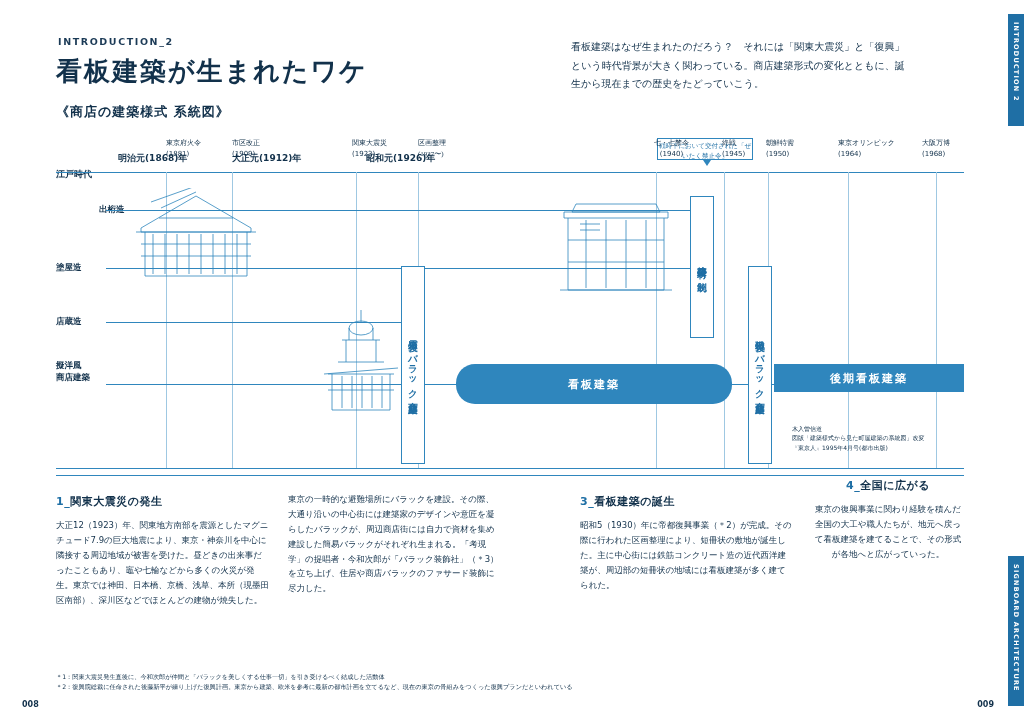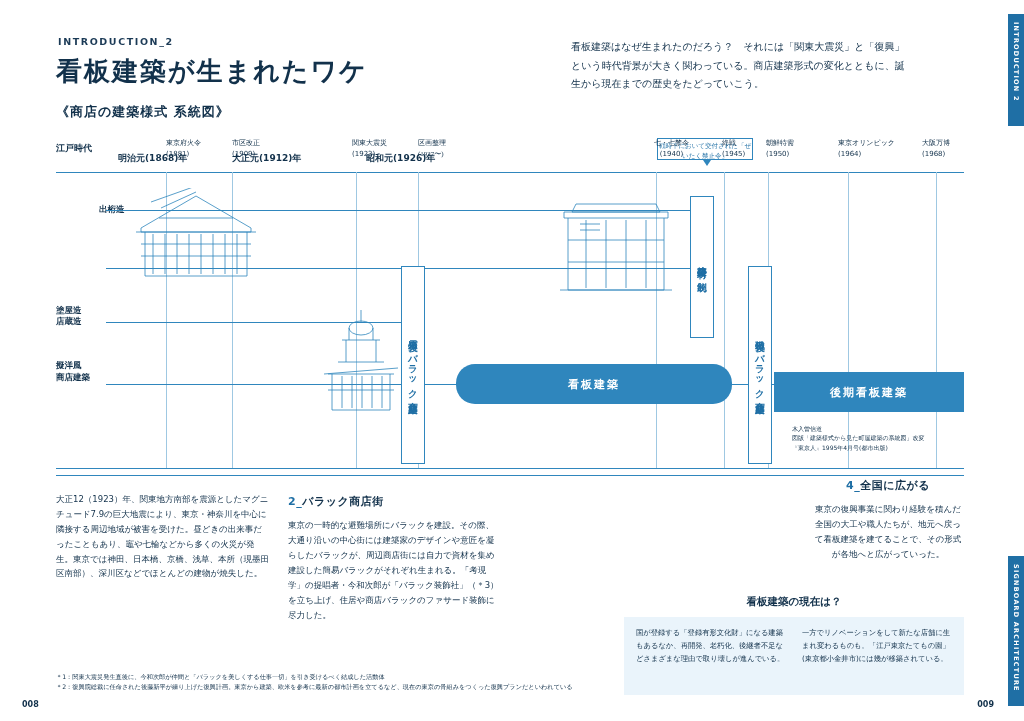--- a/index.html
+++ b/index.html
@@ -138,21 +138,21 @@
   <div class="kicker">INTRODUCTION_2</div>
   <div class="title">看板建築が生まれたワケ</div>
   <div class="lead">看板建築はなぜ生まれたのだろう？　それには「関東大震災」と「復興」という時代背景が大きく関わっている。商店建築形式の変化とともに、誕生から現在までの歴史をたどっていこう。</div>
   <div class="subtitle">《商店の建築様式 系統図》</div>
 
   <div class="chart">
 
     <div class="callout">戦時下において交付された「ぜいたく禁止令」</div>
     <div class="callout-arrow"></div>
 
-    <div class="era" style="left:0;top:4px;text-align:right;">江戸時代</div>
+    <div class="era" style="left:0;top:30px;text-align:right;">江戸時代</div>
     <div class="era" style="left:62px;top:14px;">明治元(1868)年</div>
     <div class="era" style="left:176px;top:14px;">大正元(1912)年</div>
     <div class="era" style="left:310px;top:14px;">昭和元(1926)年</div>
 
     <div class="eracol" style="left:110px;top:0px;"><span>東京府火令</span><br><span>(1881)</span></div>
     <div class="eracol" style="left:176px;top:0px;"><span>市区改正</span><br><span>(1909)</span></div>
     <div class="eracol" style="left:296px;top:0px;"><span>関東大震災</span><br><span>(1923)</span></div>
     <div class="eracol" style="left:362px;top:0px;font-family:Liberation Serif, serif;"><span>区画整理</span><br><span>(1927〜)</span></div>
     <div class="eracol" style="left:598px;top:0px;text-align:center;"><span>七・七禁令</span><br><span>(1940)</span></div>
     <div class="eracol" style="left:666px;top:0px;"><span>終戦</span><br><span>(1945)</span></div>
@@ -167,21 +167,21 @@
     <div class="vline" style="left:176px;"></div>
     <div class="vline" style="left:300px;"></div>
     <div class="vline" style="left:362px;"></div>
     <div class="vline" style="left:600px;"></div>
     <div class="vline" style="left:668px;"></div>
     <div class="vline" style="left:712px;"></div>
     <div class="vline" style="left:792px;"></div>
     <div class="vline" style="left:880px;"></div>
 
     <div class="rowlabel" style="top:66px;padding-left:43px;">出桁造</div>
-    <div class="rowlabel" style="top:124px;margin-top:43px;">塗屋造</div>
+    <div class="rowlabel" style="top:124px;">塗屋造</div>
     <div class="rowlabel" style="top:178px;">店蔵造</div>
     <div class="rowlabel" style="top:222px;line-height:1.4;">擬洋風<br>商店建築</div>
 
     <div class="hline" style="left:50px;top:72px;width:585px;"></div>
     <div class="hline" style="left:50px;top:130px;width:296px;"></div>
     <div class="hline" style="left:50px;top:184px;width:296px;"></div>
     <div class="hline" style="left:50px;top:246px;width:296px;"></div>
     <div class="hline" style="left:366px;top:246px;width:36px;"></div>
     <div class="hline" style="left:632px;top:246px;width:62px;"></div>
     <div class="hline" style="left:714px;top:246px;width:6px;"></div>
@@ -233,54 +233,49 @@
     <div class="vbar outline" style="left:634px;top:58px;width:22px;height:140px;">
       <span>建築資材の統制</span>
     </div>
     <div class="vbar outline" style="left:692px;top:128px;width:22px;height:196px;">
       <span>戦災後のバラック商店建築</span>
     </div>
 
     <div class="hbar" style="left:400px;top:226px;width:276px;height:40px;border-radius:19px;">
       <span>看板建築</span>
     </div>
-    <div class="hbar" style="left:718px;top:226px;width:190px;height:40px;margin-top:8px;">
+    <div class="hbar" style="left:718px;top:226px;width:190px;height:28px;">
       <span>後期看板建築</span>
     </div>
 
     <div class="credit" style="white-space:pre-line;">木入曽信道
 図版「建築様式から見た町屋建築の系統図」改変
 『東京人』1995年4月号(都市出版)</div>
   </div>
 
   <div class="divider"></div>
 
   <div class="sec" style="left:56px;top:492px;width:214px;">
+    <h4><span class="num">1_</span><span>関東大震災の発生</span></h4>
     <p style="margin:0;">大正12（1923）年、関東地方南部を震源としたマグニチュード7.9の巨大地震により、東京・神奈川を中心に隣接する周辺地域が被害を受けた。昼どきの出来事だったこともあり、竈や七輪などから多くの火災が発生。東京では神田、日本橋、京橋、浅草、本所（現墨田区南部）、深川区などでほとんどの建物が焼失した。</p>
   </div>
 
   <div class="sec" style="left:288px;top:492px;width:214px;">
-    <h4><span class="num">2_</span><span>バラック商店街</span></h4>
     <p style="margin:0;">東京の一時的な避難場所にバラックを建設。その際、大通り沿いの中心街には建築家のデザインや意匠を凝らしたバラックが、周辺商店街には自力で資材を集め建設した簡易バラックがそれぞれ生まれる。「考現学」の提唱者・今和次郎が「バラック装飾社」（＊3）を立ち上げ、住居や商店バラックのファサード装飾に尽力した。</p>
   </div>
 
+  <div class="sec" style="left:580px;top:492px;width:214px;">
+    <h4><span class="num">3_</span><span>看板建築の誕生</span></h4>
+    <p style="margin:0;">昭和5（1930）年に帝都復興事業（＊2）が完成。その際に行われた区画整理により、短冊状の敷地が誕生した。主に中心街には鉄筋コンクリート造の近代西洋建築が、周辺部の短冊状の地域には看板建築が多く建てられた。</p>
+  </div>
 
   <div class="sec" style="left:812px;top:476px;width:152px;text-align:center;">
     <h4><span class="num">4_</span><span>全国に広がる</span></h4>
     <p style="margin:0;">東京の復興事業に関わり経験を積んだ全国の大工や職人たちが、地元へ戻って看板建築を建てることで、その形式が各地へと広がっていった。</p>
   </div>
 
-  <div class="nowbox">
-    <div class="nowtitle">看板建築の現在は？</div>
-    <div class="nowcol l">
-      <p>国が登録する「登録有形文化財」になる建築もあるなか、再開発、老朽化、後継者不足などさまざまな理由で取り壊しが進んでいる。</p>
-    </div>
-    <div class="nowcol r">
-      <p>一方でリノベーションをして新たな店舗に生まれ変わるものも。「江戸東京たてもの園」(東京都小金井市)には幾が移築されている。</p>
-    </div>
-  </div>
 
   <div class="notes" style="white-space:pre-line;">＊1：関東大震災発生直後に、今和次郎が仲間と「バラックを美しくする仕事一切」を引き受けるべく結成した活動体
 ＊2：復興院総裁に任命された後藤新平が練り上げた復興計画。東京から建築、欧米を参考に最新の都市計画を立てるなど、現在の東京の骨組みをつくった復興プランだといわれている</div>
 
   <div class="pnum l">008</div>
   <div class="pnum r">009</div>
 </div>
 
 </body></html>

